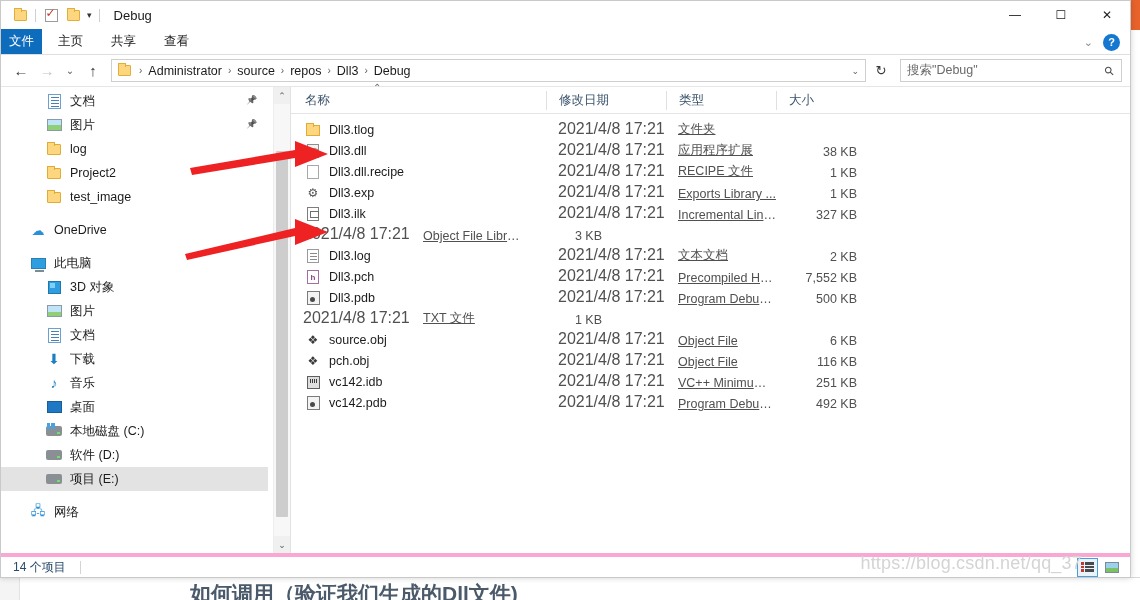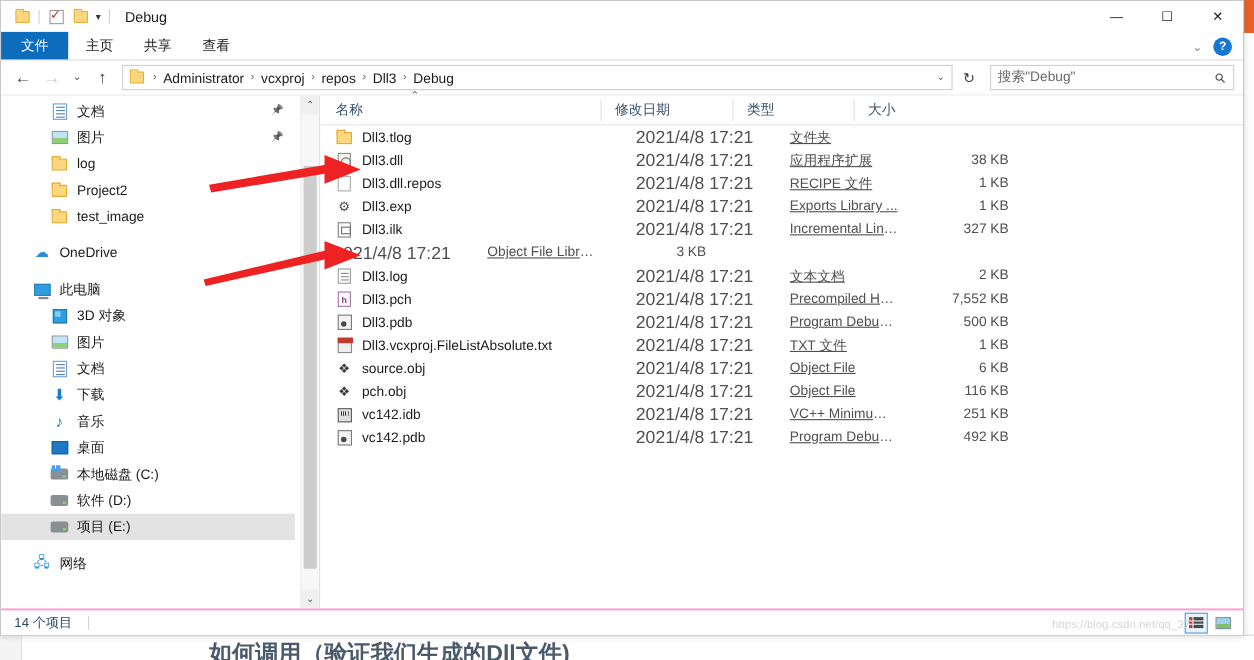--- a/index.html
+++ b/index.html
@@ -106,21 +106,21 @@
     height: 26px; display: flex; align-items: stretch;
     border-bottom: 1px solid #dedede; position: relative;
     background: #ffffff;
   }
   .rb-tab {
     padding: 0 14px; display: flex; align-items: center;
     font-size: 12.5px; color: #1b1b1b;
   }
   .rb-tab.file-tab {
     background: #0e6cbd; color: #ffffff; font-weight: normal;
-    margin-right: 2px; padding: 0 18px;
+    margin-right: 2px; padding: 0 8px;
   }
   .rb-right {
     position: absolute; right: 4px; top: 0; height: 26px;
     display: flex; align-items: center; gap: 10px; padding-right: 6px;
   }
   .rb-chev { font-size: 11px; color: #8a8a8a; }
   .help-btn {
     width: 17px; height: 17px; border-radius: 50%;
     background: #1477d0; color: #fff; font-size: 11px; font-weight: bold;
     display: flex; align-items: center; justify-content: center;
@@ -300,21 +300,21 @@
   .col-date { width: 120px; }
   .col-type { width: 110px; }
   .col-size { width: 95px; }
   .sort-caret {
     position: absolute; left: 82px; top: -5px;
     font-size: 10px; color: #6d6d6d;
   }
 
   .rows { flex: 1; overflow: hidden; padding-top: 3px; }
   .row {
-    height: 21px; display: flex; align-items: flex-start; white-space: nowrap; gap: 20px;
+    height: 21px; display: flex; align-items: flex-end; white-space: nowrap;
   }
   .cell-name {
     width: 255px; display: flex; align-items: center;
     padding-left: 14px; font-size: 12.5px; color: #1b1b1b;
     overflow: hidden;
   }
   .cell-name .f-ico {
     width: 16px; height: 16px; margin-right: 8px; flex: 0 0 16px;
     display: flex; align-items: center; justify-content: center;
   }
@@ -405,21 +405,21 @@
     position: relative;
   }
   .fi-idb:after {
     content: ""; position: absolute; left: 2px; top: 2px;
     width: 7px; height: 4px;
     background: repeating-linear-gradient(90deg,#3b3b3b 0 1px,#dedede 1px 2px);
   }
 
   
   .statusbar {
-    height: 24px; border-top: 2px solid #f9a8d4;
+    height: 24px; border-top: 4px solid #f9a8d4;
     display: flex; align-items: center; position: relative;
     padding-left: 12px; background: #ffffff;
   }
   .status-text { font-size: 12px; color: #2a4a6b; }
   .status-sep { width: 1px; height: 13px; background: #d4d4d4; margin-left: 14px; }
   .view-btns {
     position: absolute; right: 8px; display: flex; gap: 3px; align-items: center;
   }
   .view-btn {
     width: 21px; height: 19px; display: flex;
@@ -435,21 +435,21 @@
   .vb-details s { background: #4a4a4a; text-decoration: none; }
   .vb-icons {
     width: 14px; height: 11px;
     background: linear-gradient(#9bd0ef 55%, #7cc265 55%);
     border: 1px solid #7a8b96;
   }
 
   
   .watermark {
     position: absolute; right: 48px; bottom: 3px;
-    font-size: 10px; color: #d4d4d4; white-space: nowrap;
+    font-size: 18px; color: #d4d4d4; white-space: nowrap;
     letter-spacing: 0.2px;
   }
 
   
   .arrow { position: absolute; pointer-events: none; }
 </style>
 </head>
 <body>
 
 <div id="page">
@@ -504,21 +504,21 @@
       <div class="nav-btn small">⌄</div>
       <div class="nav-btn">↑</div>
 
       <div class="crumb-box">
         <div class="crumb-folder">
           <div class="folder-glyph"></div>
         </div>
         <span class="crumb-sep">›</span>
         <span class="crumb">Administrator</span>
         <span class="crumb-sep">›</span>
-        <span class="crumb">vcxproj</span>
+        <span class="crumb">source</span>
         <span class="crumb-sep">›</span>
         <span class="crumb">repos</span>
         <span class="crumb-sep">›</span>
         <span class="crumb">Dll3</span>
         <span class="crumb-sep">›</span>
         <span class="crumb">Debug</span>
         <span class="crumb-caret">⌄</span>
       </div>
 
       <div class="refresh-btn">↻</div>
@@ -679,21 +679,21 @@
               </div>
               <div class="cell-date">2021/4/8 17:21</div>
               <div class="cell-type">应用程序扩展</div>
               <div class="cell-size">38 KB</div>
             </div>
             <div class="row">
               <div class="cell-name">
                 <div class="f-ico">
                   <div class="fi-blank"></div>
                 </div>
-                <span>Dll3.dll.repos</span>
+                <span>Dll3.dll.recipe</span>
               </div>
               <div class="cell-date">2021/4/8 17:21</div>
               <div class="cell-type">RECIPE 文件</div>
               <div class="cell-size">1 KB</div>
             </div>
             <div class="row">
               <div class="cell-name">
                 <div class="f-ico">
                   <span class="fi-gear">⚙</span>
                 </div>
@@ -746,26 +746,20 @@
                 <div class="f-ico">
                   <div class="fi-pdb"></div>
                 </div>
                 <span>Dll3.pdb</span>
               </div>
               <div class="cell-date">2021/4/8 17:21</div>
               <div class="cell-type">Program Debug...</div>
               <div class="cell-size">500 KB</div>
             </div>
             <div class="row">
-              <div class="cell-name">
-                <div class="f-ico">
-                  <div class="fi-txtred"></div>
-                </div>
-                <span>Dll3.vcxproj.FileListAbsolute.txt</span>
-              </div>
               <div class="cell-date">2021/4/8 17:21</div>
               <div class="cell-type">TXT 文件</div>
               <div class="cell-size">1 KB</div>
             </div>
             <div class="row">
               <div class="cell-name">
                 <div class="f-ico">
                   <span class="fi-obj">❖</span>
                 </div>
                 <span>source.obj</span>

